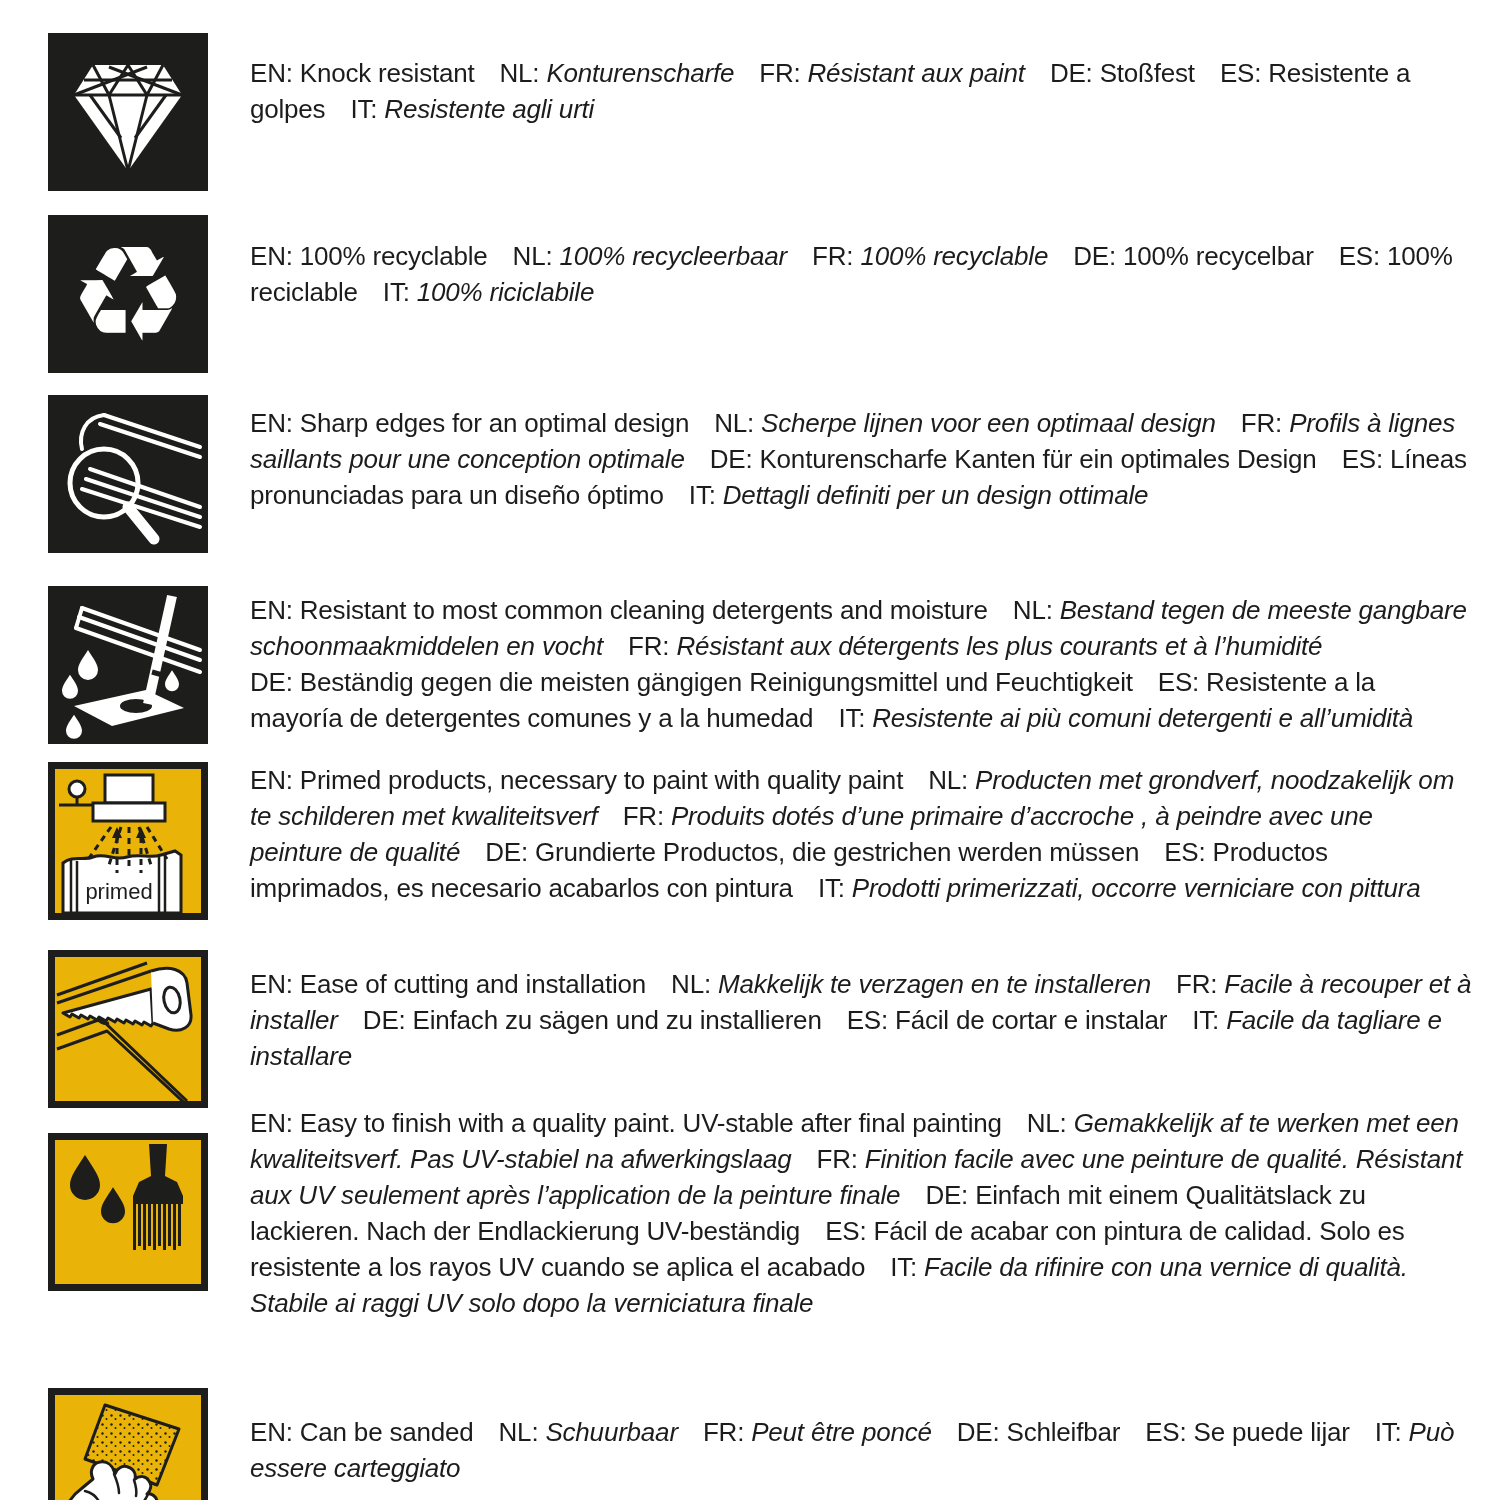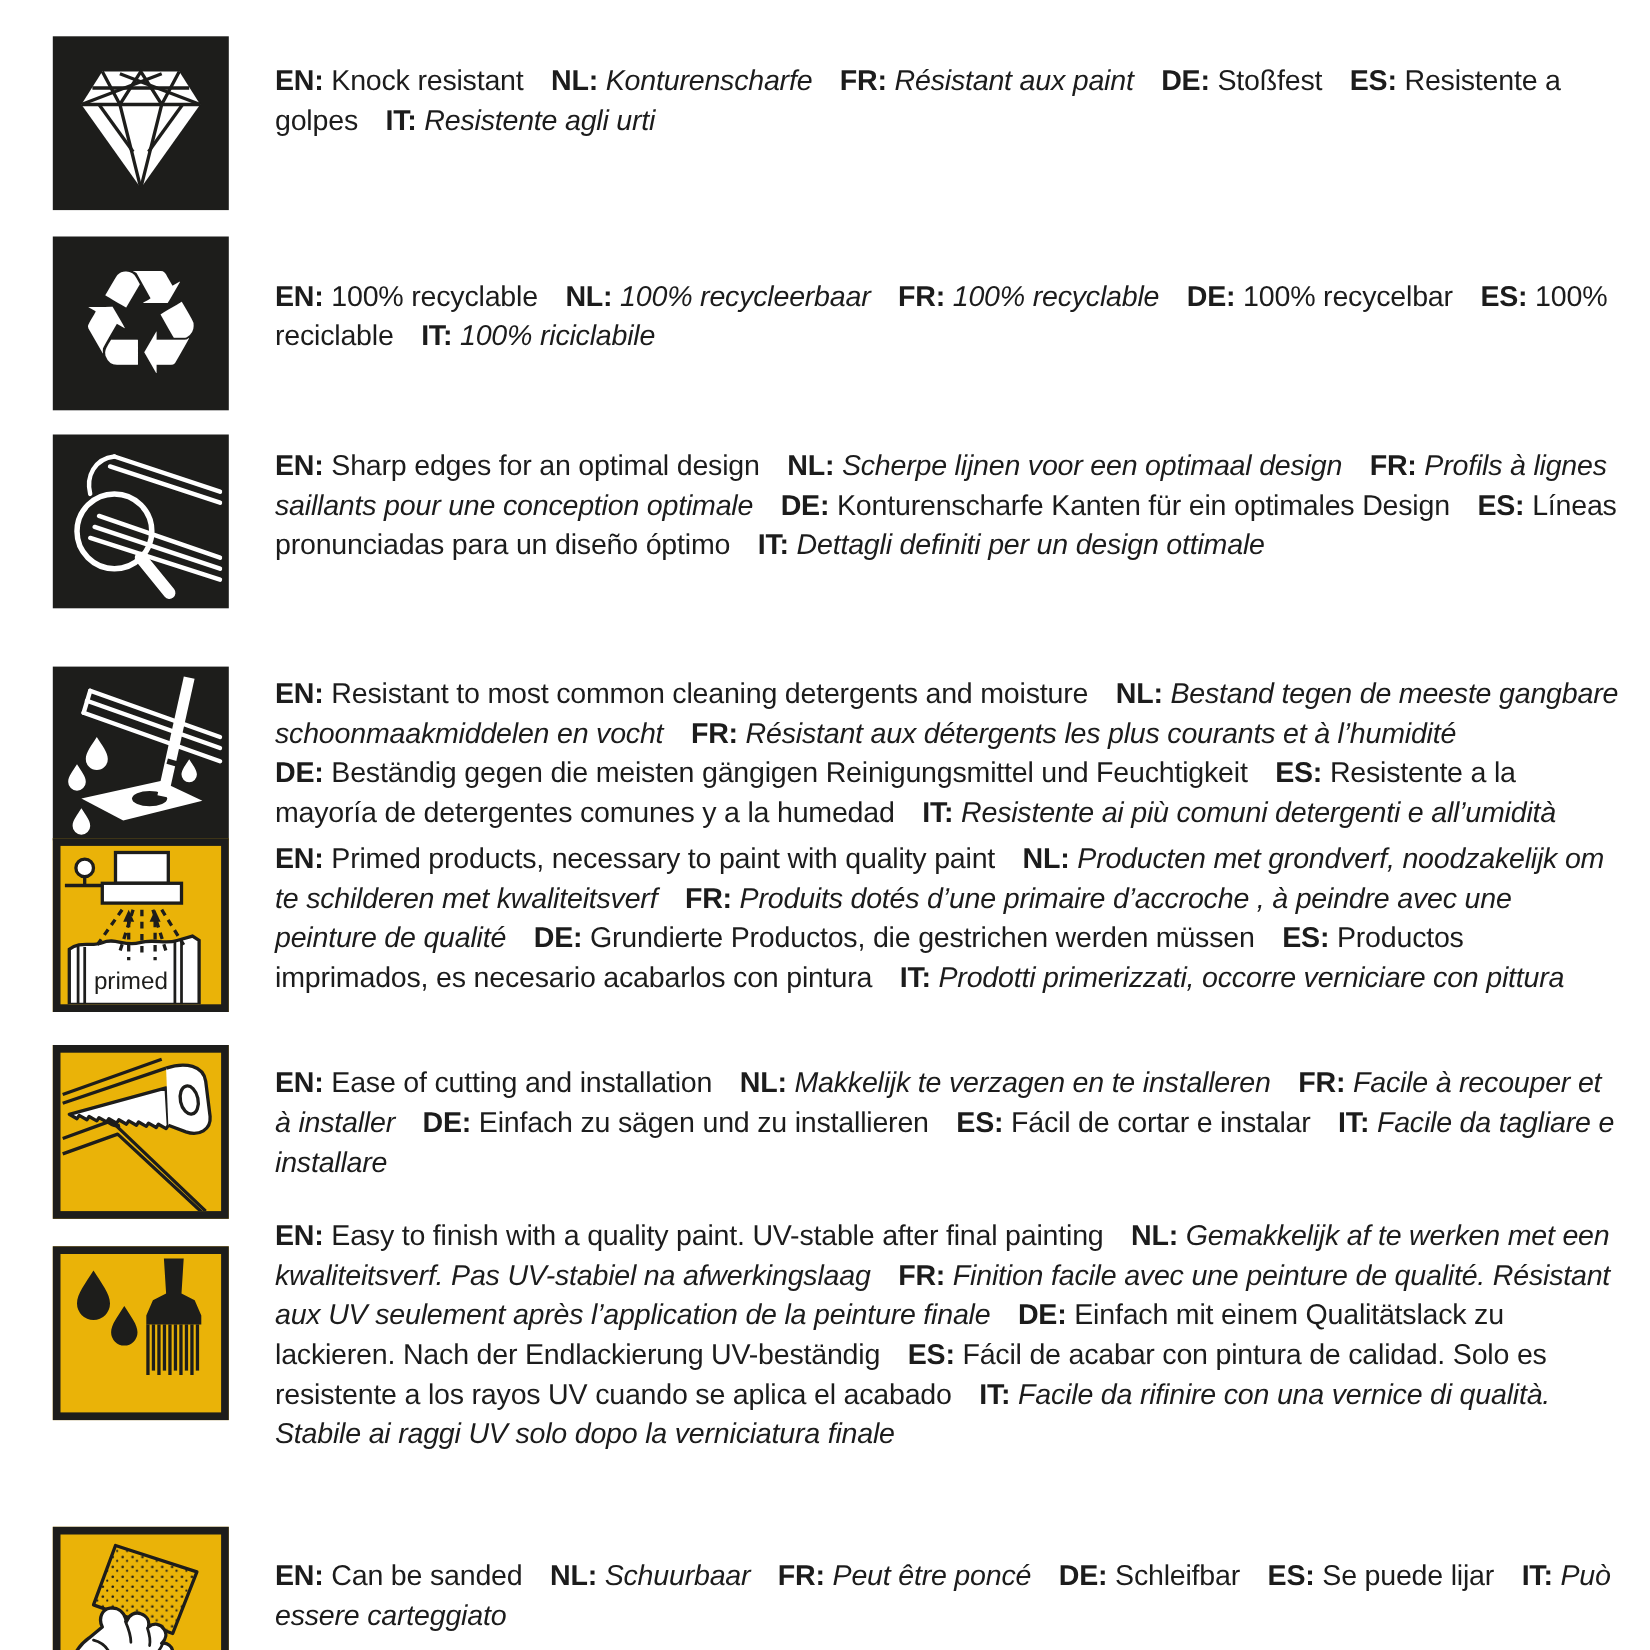--- a/index.html
+++ b/index.html
@@ -7,21 +7,21 @@
         font-family:"Liberation Sans",sans-serif;color:#1c1c1c;}
   .row{position:absolute;left:48px;right:28px;display:flex;align-items:flex-start;}
   .icon{width:160px;height:158px;flex:0 0 160px;box-sizing:border-box;position:relative;}
   .icon svg{display:block;width:100%;height:100%;}
   .icon.dark{background:#1d1d1b;}
   .icon.outlined{background:#eab308;border:7px solid #1d1d1b;}
   .glyph-wrap{width:100%;height:100%;display:flex;align-items:center;justify-content:center;}
   .glyph{font-family:"DejaVu Sans",sans-serif;color:#ffffff;font-size:132px;line-height:1;}
   .text{margin-left:42px;font-size:26px;line-height:36px;letter-spacing:-0.2px;}
   .seg{margin-right:18px;}
-  .lbl{font-weight:bold;margin-right:7px;}
+  .lbl{font-weight:normal;margin-right:7px;}
   .val.it{font-style:italic;}
   .primed-text{font-family:"Liberation Sans",sans-serif;}
 </style>
 </head>
 <body>
 
 <div class="page">
 
   <section class="row" style="top:33px">
     <div class="icon dark">
@@ -49,21 +49,21 @@
       <span class="seg"><b class="lbl">IT:</b><span class="val it">Resistente agli urti</span></span>
     </div>
   </section>
 
   <section class="row" style="top:215px">
     <div class="icon dark">
       <div class="glyph-wrap">
           <span class="glyph">♻</span>
         </div>
     </div>
-    <div class="text" style="margin-top:36px">
+    <div class="text" style="margin-top:23px">
       <span class="seg"><b class="lbl">EN:</b><span class="val">100% recyclable</span></span>
       <span class="seg"><b class="lbl">NL:</b><span class="val it">100% recycleerbaar</span></span>
       <span class="seg"><b class="lbl">FR:</b><span class="val it">100% recyclable</span></span>
       <span class="seg"><b class="lbl">DE:</b><span class="val">100% recycelbar</span></span>
       <span class="seg"><b class="lbl">ES:</b><span class="val">100% reciclable</span></span>
       <span class="seg"><b class="lbl">IT:</b><span class="val it">100% riciclabile</span></span>
     </div>
   </section>
 
   <section class="row" style="top:395px">
@@ -84,21 +84,21 @@
     <div class="text" style="margin-top:10px">
       <span class="seg"><b class="lbl">EN:</b><span class="val">Sharp edges for an optimal design</span></span>
       <span class="seg"><b class="lbl">NL:</b><span class="val it">Scherpe lijnen voor een optimaal design</span></span>
       <span class="seg"><b class="lbl">FR:</b><span class="val it">Profils à lignes saillants pour une conception optimale</span></span>
       <span class="seg"><b class="lbl">DE:</b><span class="val">Konturenscharfe Kanten für ein optimales Design</span></span>
       <span class="seg"><b class="lbl">ES:</b><span class="val">Líneas pronunciadas para un diseño óptimo</span></span>
       <span class="seg"><b class="lbl">IT:</b><span class="val it">Dettagli definiti per un design ottimale</span></span>
     </div>
   </section>
 
-  <section class="row" style="top:606px">
+  <section class="row" style="top:586px">
     <div class="icon dark">
       <svg viewBox="0 0 160 158">
         <defs>
           <path id="drop" d="M0,-14 C5,-6 10,0 10,6 A10,10 0 1 1 -10,6 C-10,0 -5,-6 0,-14 Z"></path>
         </defs>
         <g stroke="#ffffff" stroke-width="4" fill="none" stroke-linecap="round">
           <path d="M34,22 L152,64"></path>
           <path d="M31,31 L152,74"></path>
           <path d="M28,42 L152,86"></path>
           <path d="M34,22 L28,42"></path>

